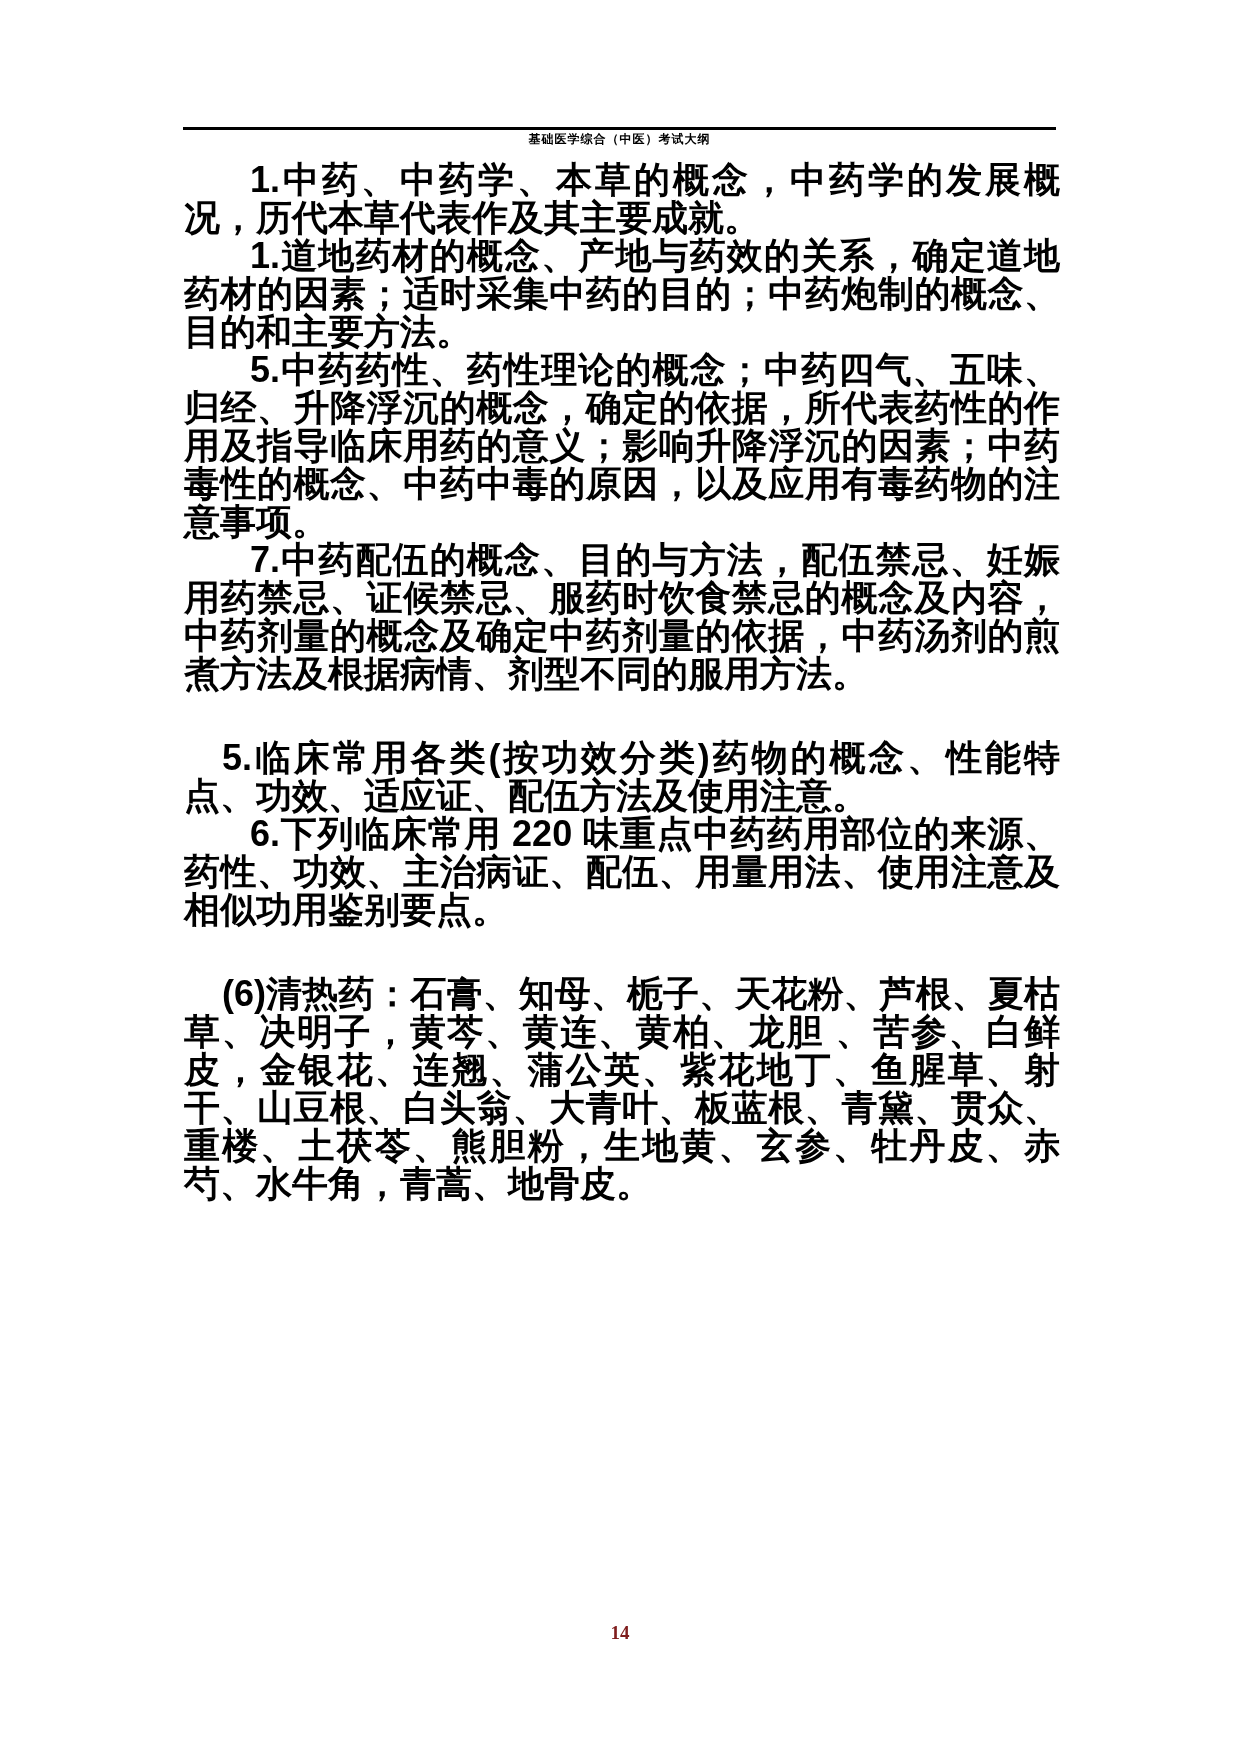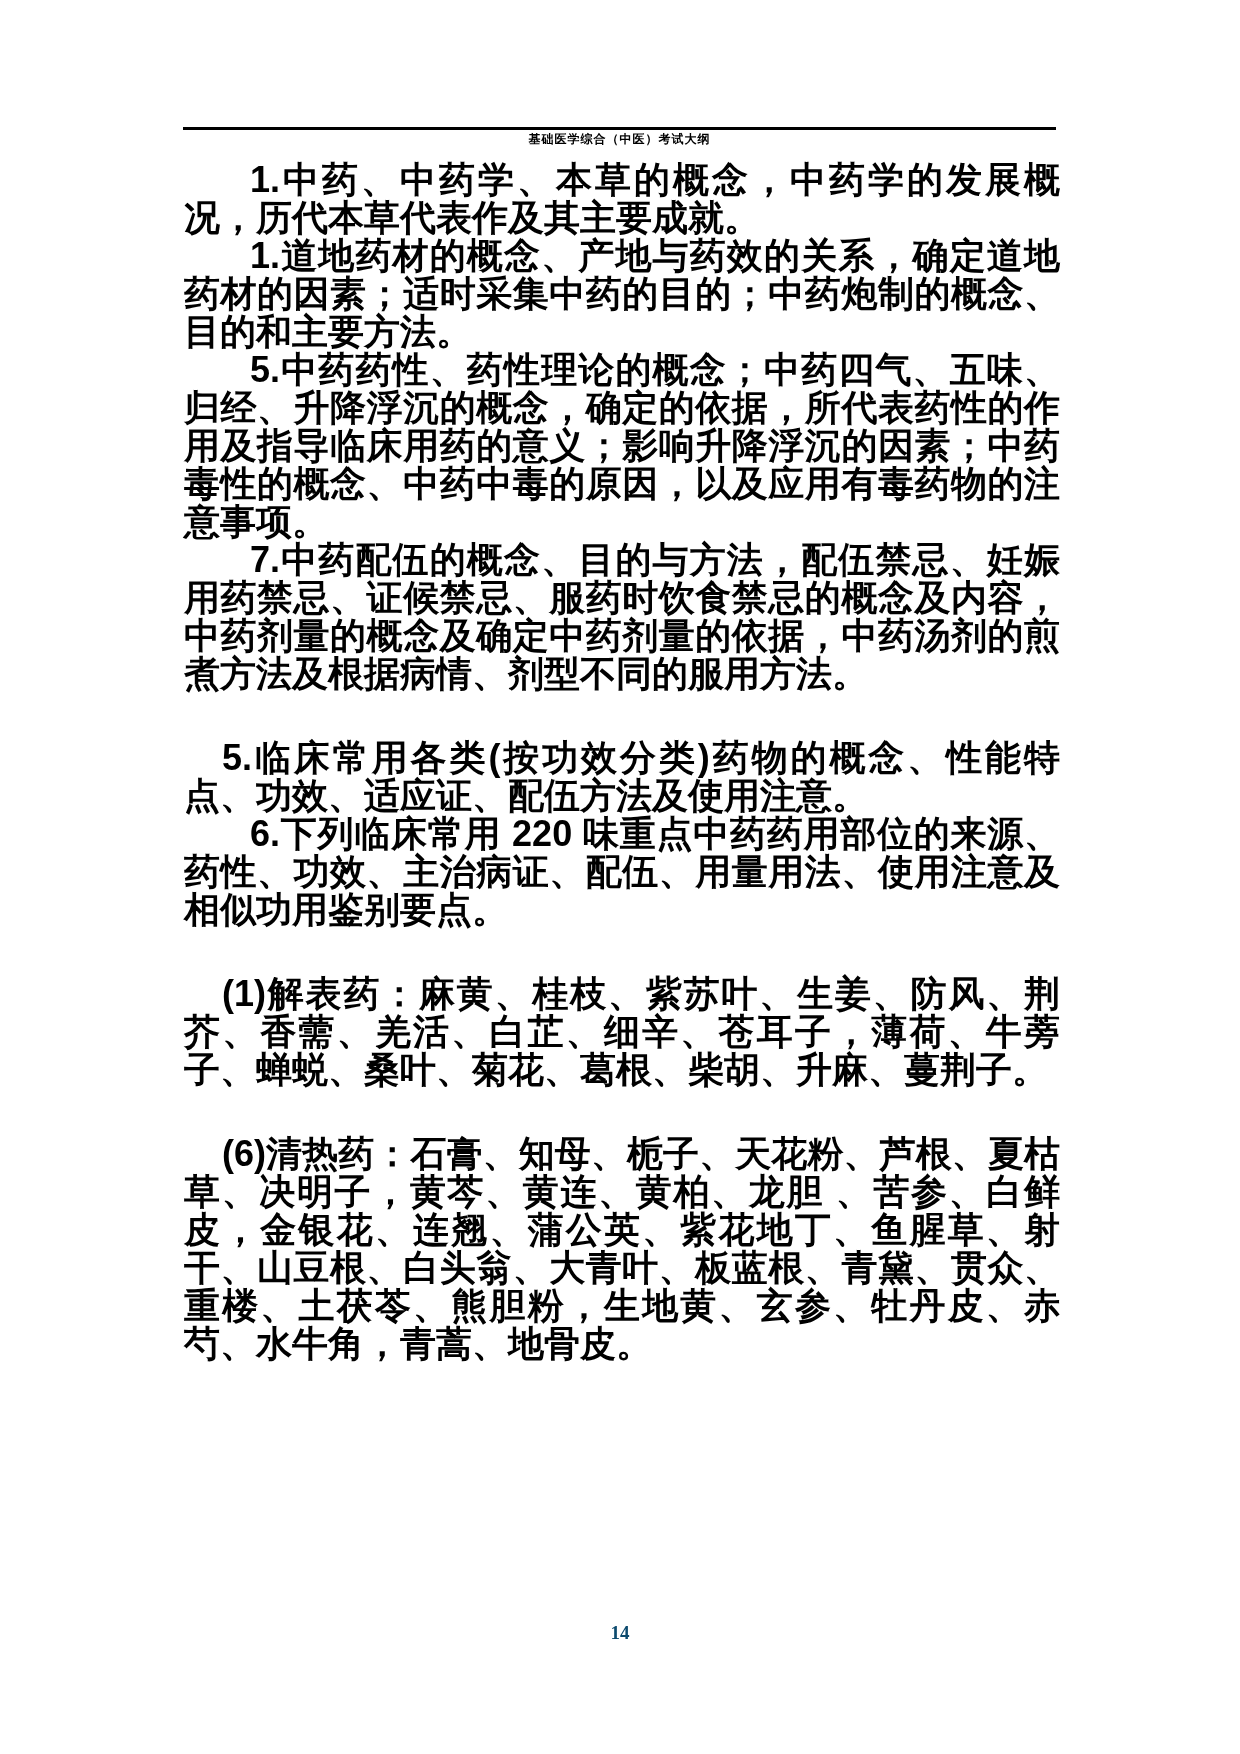--- a/index.html
+++ b/index.html
@@ -63,40 +63,39 @@
     position: absolute;
     left: 0;
     top: 1622px;
     width: 1240px;
     text-align: center;
   }
   .page-number {
     font-family: "Liberation Serif", serif;
     font-size: 19px;
     font-weight: bold;
-    color: #0c4a6e;
+    color: #7f1d1d;
   }
 </style>
 </head>
 <body>
 
 <div class="page">
 
   <div class="header-rule"></div>
 
   <div class="header-title">基础医学综合（中医）考试大纲</div>
 
   <div class="content">
     <p class="para">1.中药、中药学、本草的概念，中药学的发展概况，历代本草代表作及其主要成就。</p>
     <p class="para">1.道地药材的概念、产地与药效的关系，确定道地药材的因素；适时采集中药的目的；中药炮制的概念、目的和主要方法。</p>
     <p class="para">5.中药药性、药性理论的概念；中药四气、五味、归经、升降浮沉的概念，确定的依据，所代表药性的作用及指导临床用药的意义；影响升降浮沉的因素；中药毒性的概念、中药中毒的原因，以及应用有毒药物的注意事项。</p>
     <p class="para">7.中药配伍的概念、目的与方法，配伍禁忌、妊娠用药禁忌、证候禁忌、服药时饮食禁忌的概念及内容，中药剂量的概念及确定中药剂量的依据，中药汤剂的煎煮方法及根据病情、剂型不同的服用方法。</p>
     <p class="para small-indent">5.临床常用各类(按功效分类)药物的概念、性能特点、功效、适应证、配伍方法及使用注意。</p>
     <p class="para">6.下列临床常用 220 味重点中药药用部位的来源、药性、功效、主治病证、配伍、用量用法、使用注意及相似功用鉴别要点。</p>
-    <p class="para small-indent">(1)解表药：麻黄、桂枝、紫苏叶、生姜、防风、荆芥、香薷、羌活、白芷、细辛、苍耳子，薄荷、牛蒡子、蝉蜕、桑叶、菊花、葛根、柴胡、升麻、蔓荆子。</p>
     <p class="para small-indent">(6)清热药：石膏、知母、栀子、天花粉、芦根、夏枯草、决明子，黄芩、黄连、黄柏、龙胆 、苦参、白鲜皮，金银花、连翘、蒲公英、紫花地丁、鱼腥草、射干、山豆根、白头翁、大青叶、板蓝根、青黛、贯众、重楼、土茯苓、熊胆粉，生地黄、玄参、牡丹皮、赤芍、水牛角，青蒿、地骨皮。</p>
   </div>
 
   <div class="footer">
     <span class="page-number">14</span>
   </div>
 
 </div>
 
 </body></html>

